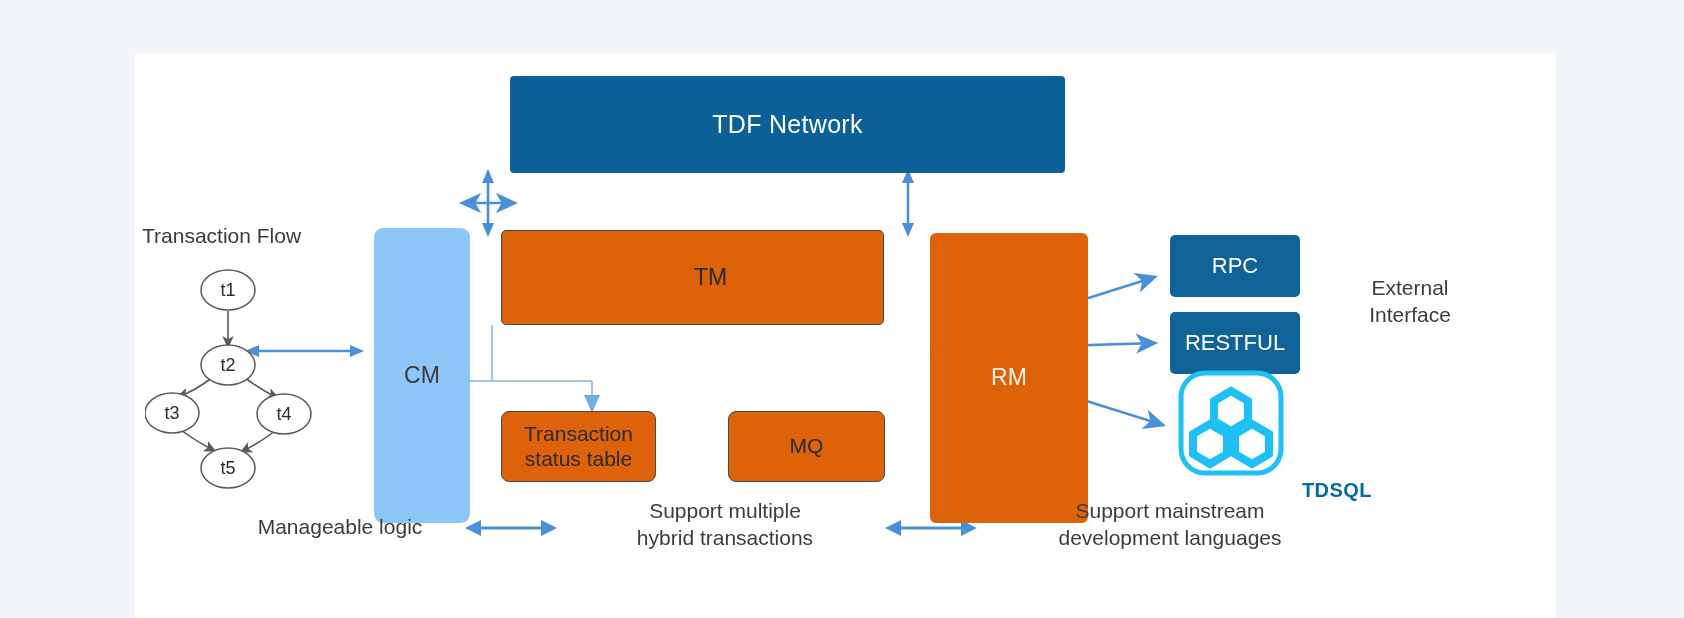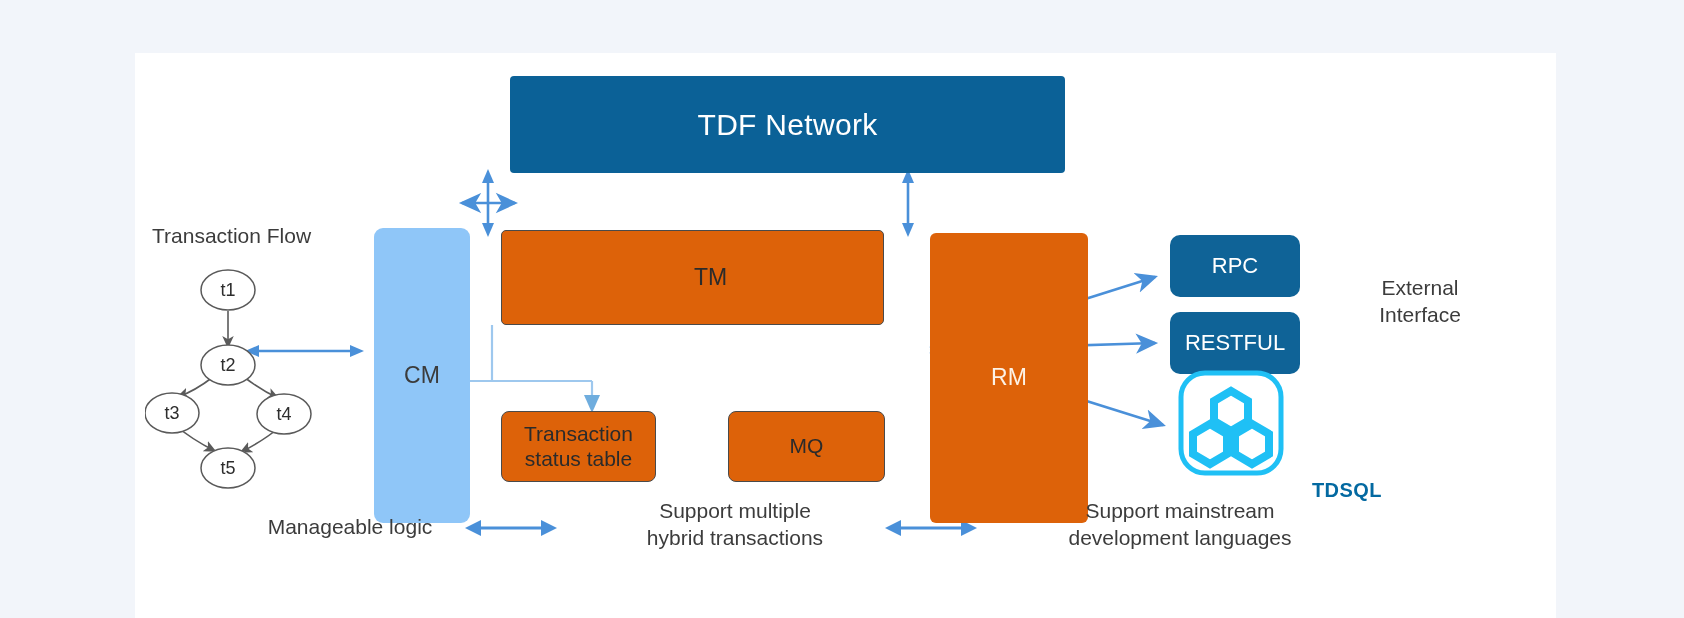--- a/index.html
+++ b/index.html
@@ -21,43 +21,43 @@
   
   .box{
     position:absolute;
     display:flex;align-items:center;justify-content:center;
     text-align:center;
     box-sizing:border-box;
     line-height:1.18;
   }
   .box-tdf{
     background:#0b6197;color:#ffffff;border-radius:4px;
-    font-size:30px;letter-spacing:.3px;
+    font-size:25px;letter-spacing:.3px;
   }
   .box-cm{
     background:#8fc6f8;color:#3b3b3b;border-radius:9px;
     font-size:23px;
   }
   .box-tm{
     background:#dd6209;color:#2b2b2b;border-radius:5px;
     border:1.6px solid #4a4a4a;font-size:23px;padding-left:36px;
   }
   .box-sub{
     background:#dd6209;color:#2b2b2b;border-radius:8px;
     border:1.6px solid #4a4a4a;font-size:21px;
   }
   .box-rm{
     background:#dd6209;color:#fdf2e6;border-radius:6px;font-size:23px;
   }
   .box-ext{
-    background:#0f6397;color:#ffffff;border-radius:10px;font-size:22px;
-  }
-
-  
-  .lbl{position:absolute;color:#3c3c3c;font-size:21px;line-height:1.28;margin-left:10px;}
+    background:#0f6397;color:#ffffff;border-radius:5px;font-size:22px;
+  }
+
+  
+  .lbl{position:absolute;color:#3c3c3c;font-size:21px;line-height:1.28;}
   .lbl-center{text-align:center;}
   .lbl-tdsql{font-weight:bold;font-size:20px;color:#0369a1;letter-spacing:.4px;}
 
   
   .dag-text{font-size:18px;fill:#2d2d2d;font-family:"Liberation Sans","DejaVu Sans",sans-serif;}
 
   
   .tdsql-wrap{position:absolute;}
 </style>
 </head>

